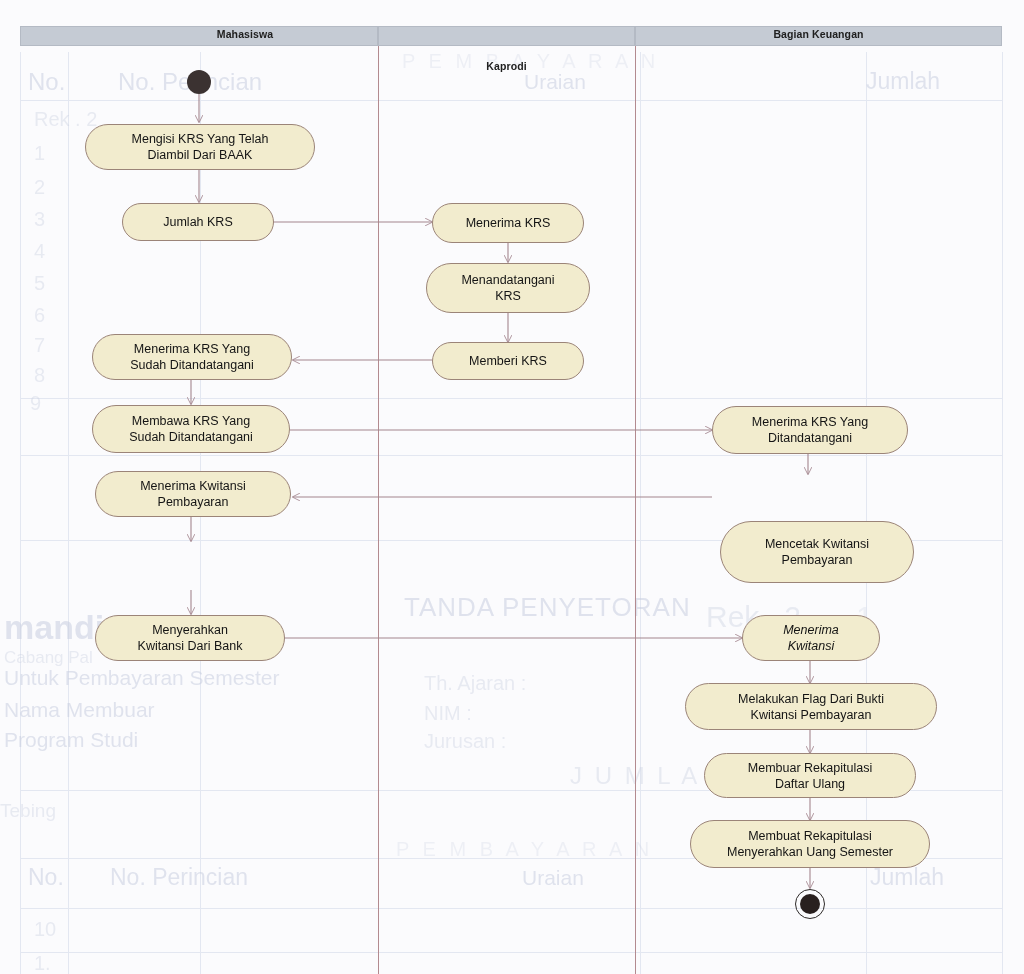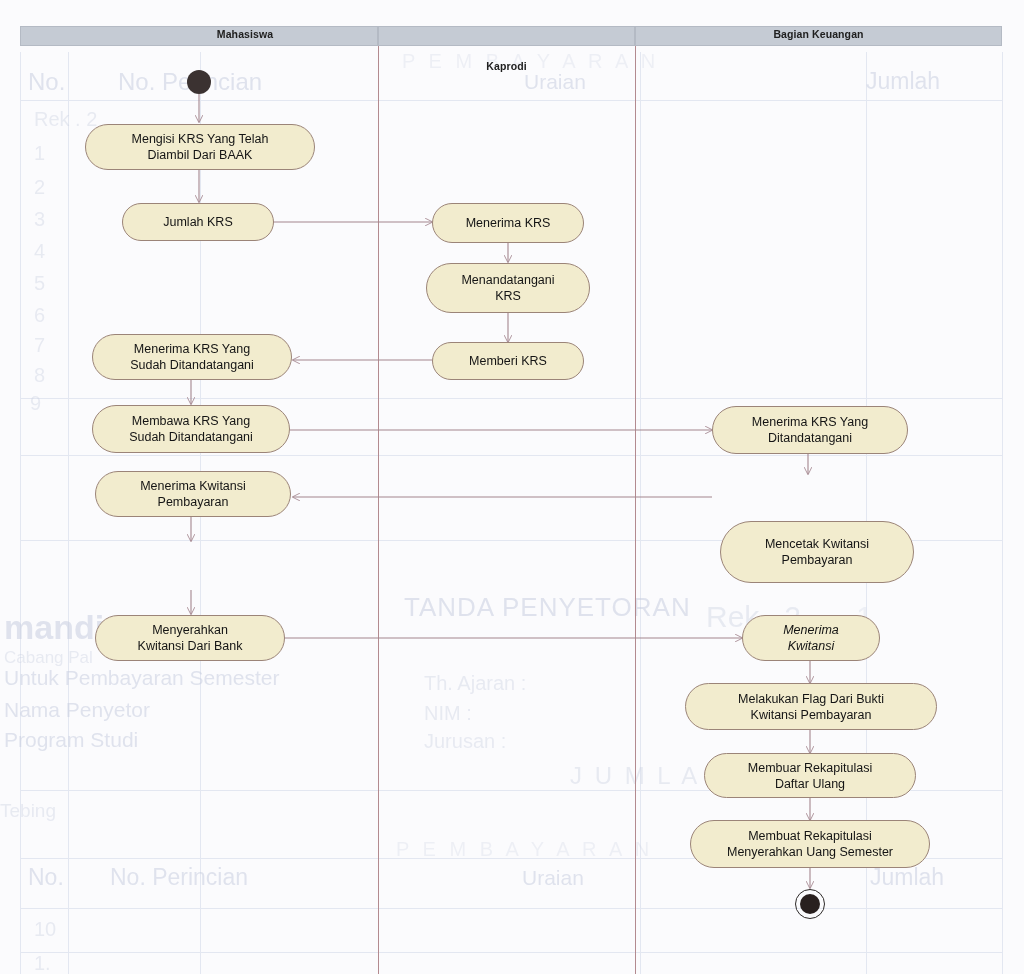--- a/index.html
+++ b/index.html
@@ -165,21 +165,21 @@
     <span class="ghost faint" style="left:424px; top:672px; font-size:20px;">Th. Ajaran :</span>
     <span class="ghost faint" style="left:424px; top:702px; font-size:20px;">NIM :</span>
     <span class="ghost faint" style="left:424px; top:730px; font-size:20px;">Jurusan :</span>
     <span class="ghost vfaint" style="left:700px; top:700px; font-size:20px;">Jenjang Studi :</span>
     <span class="ghost faint" style="left:570px; top:762px; font-size:24px; letter-spacing:3px;">J U M L A H</span>
     <span class="ghost faint" style="left:706px; top:600px; font-size:30px;">Rek . 2</span>
 
     <span class="ghost" style="left:4px; top:608px; font-size:34px; font-weight:bold;">mandiri</span>
     <span class="ghost faint" style="left:4px; top:648px; font-size:17px;">Cabang Pal</span>
     <span class="ghost" style="left:4px; top:666px; font-size:21px;">Untuk Pembayaran Semester</span>
-    <span class="ghost" style="left:4px; top:698px; font-size:21px;">Nama Penyetor</span>
+    <span class="ghost" style="left:4px; top:698px; font-size:21px;">Nama Membuar</span>
     <span class="ghost" style="left:4px; top:728px; font-size:21px;">Program Studi</span>
     <span class="ghost faint" style="left:0; top:800px; font-size:19px;">Tebing</span>
     <span class="ghost vfaint" style="left:856px; top:600px; font-size:30px;">1</span>
 
     <span class="ghost" style="left:28px; top:864px; font-size:23px;">No.</span>
     <span class="ghost" style="left:110px; top:864px; font-size:23px;">No. Perincian</span>
     <span class="ghost vfaint" style="left:396px; top:838px; font-size:20px; letter-spacing:4px;">P E M B A Y A R A N</span>
     <span class="ghost" style="left:522px; top:866px; font-size:21px;">Uraian</span>
     <span class="ghost" style="left:870px; top:864px; font-size:23px;">Jumlah</span>
     <span class="ghost faint" style="left:34px; top:918px; font-size:20px;">10</span>

